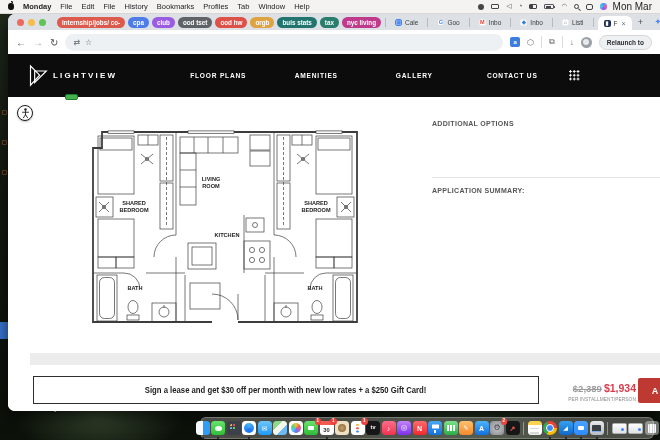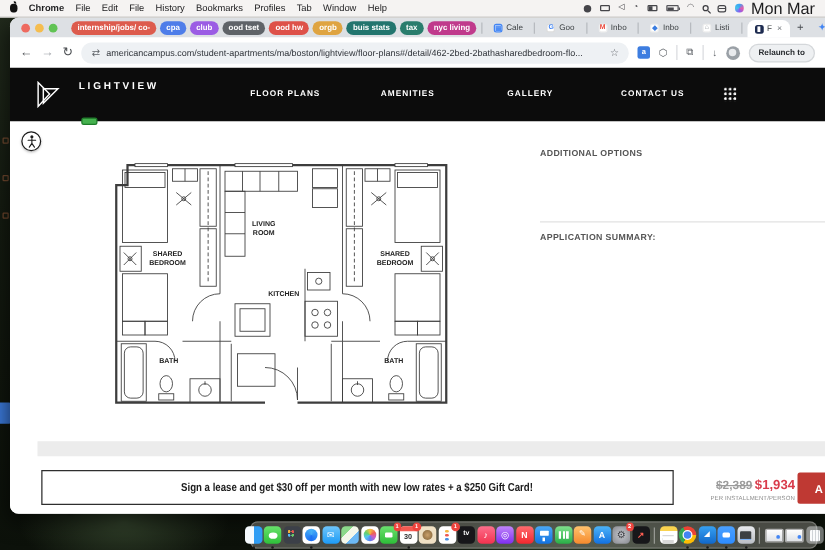--- a/index.html
+++ b/index.html
@@ -29,21 +29,21 @@
   .si-display{width:8px;height:5.5px;border:1px solid #454549;border-radius:1px}
   .si-glyph{font-size:6.5px;color:#3c3c40;line-height:1}
   .si-keyb{width:8px;height:5.5px;border:1px solid #454549;border-radius:1px;background:linear-gradient(90deg,#45454a 0 45%,transparent 45%)}
   .si-batt{width:10px;height:5px;border:1px solid #55555a;border-radius:1px;position:relative}
   .si-batt::before{content:"";position:absolute;left:.5px;top:.5px;bottom:.5px;width:60%;background:#47474c}
   .si-batt::after{content:"";position:absolute;right:-2px;top:1px;width:1px;height:2px;background:#55555a}
   .si-search{width:5px;height:5px;border:1px solid #3c3c40;border-radius:50%;position:relative}
   .si-search::after{content:"";position:absolute;right:-2px;bottom:-1.5px;width:2.5px;height:1px;background:#3c3c40;transform:rotate(45deg)}
   .si-cc{width:7px;height:6px;border:1px solid #454549;border-radius:2px;background:linear-gradient(180deg,transparent 0 45%,#454549 45% 55%,transparent 55%)}
   .si-siri{width:6.5px;height:6.5px;border-radius:50%;background:conic-gradient(#3aa3f5,#e65ca8,#8a5cf0,#47c2e8,#3aa3f5)}
-  .mclock{font-size:13px;color:#1d1d1f;white-space:nowrap}
+  .mclock{font-size:10px;color:#1d1d1f;white-space:nowrap}
 
   
   .window{position:absolute;left:8px;top:14px;width:652px;height:397px;border-radius:7px 0 0 7px;box-shadow:-3px 6px 16px rgba(0,0,0,.55);overflow:hidden;z-index:10;background:#fff}
 
   .tabstrip{height:16px;background:#dde0e4;display:flex;align-items:center;padding:0 6px 0 9px;gap:3px}
   .tl{width:7px;height:7px;border-radius:50%;flex:0 0 auto}
   .tl.r{background:#ee6a5f}.tl.y{background:#f5bd4f;margin-left:1px}.tl.g{background:#61c354;margin-left:1px;margin-right:8px}
   .pill{height:11px;line-height:11px;border-radius:6px;padding:0 5px;font-size:6.3px;font-weight:700;color:#fff;white-space:nowrap;flex:0 0 auto}
   .tg0{background:#dd5b4d}.tg1{background:#4e7de9}.tg2{background:#9b5ce4}.tg3{background:#5f6368}
   .tg4{background:#de5149}.tg5{background:#dfa441}.tg6{background:#22756e}.tg7{background:#2a7d6d}.tg8{background:#c03a8c}
@@ -72,21 +72,21 @@
   .abico{font-size:8px;color:#5f6368;flex:0 0 auto}
   .abico.trans{width:10px;height:10px;background:#3d7de0;border-radius:2px;color:#fff;font-size:6px;display:flex;align-items:center;justify-content:center;font-weight:700}
   .abdiv{width:1px;height:12px;background:#dadce0;flex:0 0 auto}
   .avatar{width:11px;height:11px;border-radius:50%;background:#9aa0a6;position:relative;flex:0 0 auto}
   .avatar::after{content:"";position:absolute;inset:2.5px;border-radius:50%;background:#e8eaed}
   .relaunch{height:15px;line-height:14px;background:#eef0f2;border:1px solid #d4d7da;border-radius:8px;padding:0 7px;font-size:6.5px;font-weight:700;color:#2a2d31;white-space:nowrap;flex:0 0 auto}
 
   
   .site{position:absolute;left:0;top:40px;width:652px;height:357px;background:#fff;overflow:hidden}
   .sitenav{position:absolute;left:0;top:0;width:652px;height:43px;background:#0c0c0c;display:flex;align-items:center;padding:0 20px}
-  .brand{display:flex;align-items:flex-start;gap:15px}
+  .brand{display:flex;align-items:center;gap:5px}
   .brandtxt{color:#fff;font-size:8px;font-weight:700;letter-spacing:2.2px}
   .navlinks{display:flex;align-items:center;margin-left:52px;gap:0}
   .navlink{color:#fff;font-size:6.6px;font-weight:700;letter-spacing:.8px;width:98px;text-align:center;white-space:nowrap}
   .grid9{width:11px;height:11px;margin-left:8px;background:radial-gradient(circle at 1.4px 1.4px,#fff 1px,transparent 1.3px);background-size:3.8px 3.8px}
   .greenwidget{position:absolute;left:57px;top:40px;width:13px;height:6px;background:#45b14e;border:1px solid #1f7d2a;border-radius:2px}
   .fab{position:absolute;left:9px;top:51px;width:16px;height:16px;border:1.3px solid #1c1c1c;border-radius:50%;background:#fff;display:flex;align-items:center;justify-content:center;box-shadow:0 1px 2px rgba(0,0,0,.25)}
 
   .floorplan{position:absolute;left:82px;top:69px;width:270px;height:208px}
 
   .opanel{position:absolute;left:424px;top:66px;width:228px}
@@ -178,21 +178,21 @@
 
   <div class="wallpaper"></div>
   <span class="desk-ico" style="left:2px;top:110px"></span>
   <span class="desk-ico" style="left:2px;top:140px"></span>
   <span class="desk-ico" style="left:2px;top:170px"></span>
   <span class="desk-blue"></span>
   <div class="desk-label">Monday,W</div>
 
   <div class="menubar">
     <span class="apple"></span>
-    <span class="mitem app">Chrome</span>
+    <span class="mitem app">Monday</span>
     <span class="mitem">File</span>
     <span class="mitem">Edit</span>
     <span class="mitem">File</span>
     <span class="mitem">History</span>
     <span class="mitem">Bookmarks</span>
     <span class="mitem">Profiles</span>
     <span class="mitem">Tab</span>
     <span class="mitem">Window</span>
     <span class="mitem">Help</span>
     <span class="mspacer"></span>
@@ -262,21 +262,20 @@
           <span class="spark">✦</span>
         </span>
     </div>
 
     <div class="addrbar">
       <span class="nv">←</span>
       <span class="nv dis">→</span>
       <span class="nv">↻</span>
       <span class="urlpill">
         <span class="tuneico">⇄</span>
-        <span class="urltext">americancampus.com/student-apartments/ma/boston/lightview/floor-plans#/detail/462-2bed-2bathasharedbedroom-flo...</span>
         <span class="star">☆</span>
       </span>
       <span class="abico trans">a</span>
       <span class="abico">⬡</span>
       <span class="abdiv"></span>
       <span class="abico">⧉</span>
       <span class="abdiv"></span>
       <span class="abico">↓</span>
       <span class="avatar"></span>
       <span class="relaunch">Relaunch to</span>

